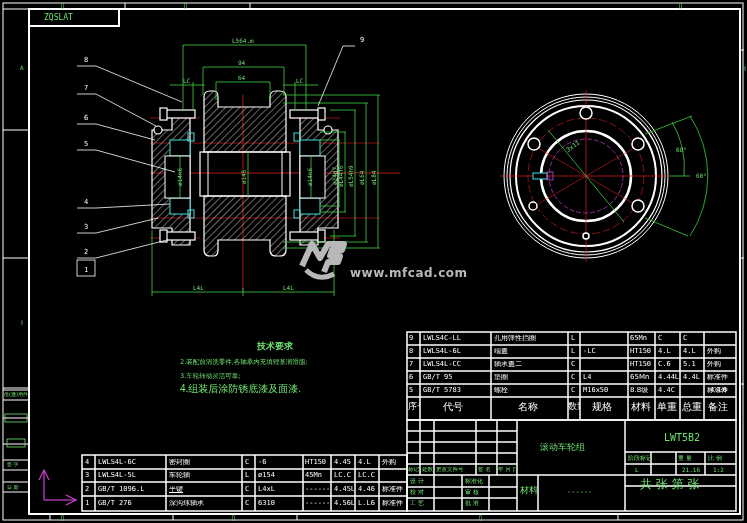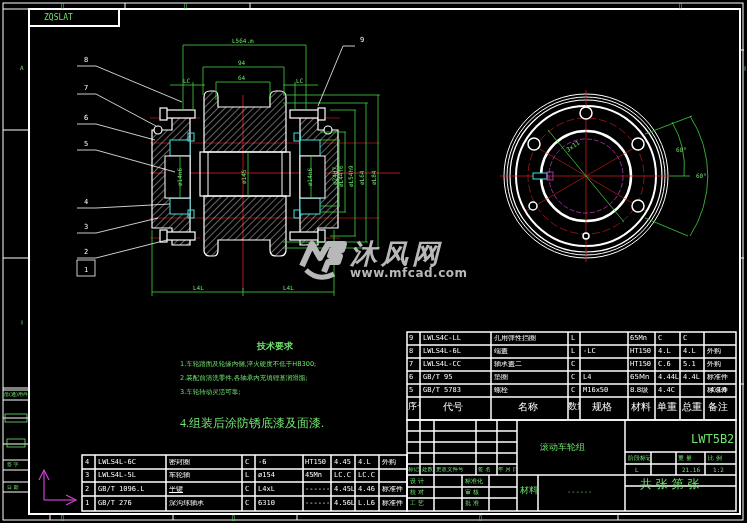--- a/index.html
+++ b/index.html
@@ -298,24 +298,23 @@
     <polyline points="39,480 44,470 49,480"></polyline>
     <line x1="44" y1="500" x2="76" y2="500"></line>
     <polyline points="66,495 76,500 66,505"></polyline>
   </g>
 </svg>
 
 <div class="abs green" style="left:44px;top:13px;font-size:8px;">ZQSLAT</div>
 
 <div class="abs" style="left:180px;top:340px;width:210px;">
   <div class="green" style="font-size:9px;text-align:center;margin-left:-20px;font-family:'DejaVu Sans',sans-serif;font-weight:bold;">技术要求</div>
-  <div class="green" style="font-size:6.5px;margin-top:7px;font-family:'DejaVu Sans',sans-serif;">1.车轮踏面及轮缘内侧,淬火硬度不低于HB300;</div>
   <div class="green" style="font-size:6.5px;margin-top:5px;font-family:'DejaVu Sans',sans-serif;">2.装配前清洗零件,各轴承内充填锂基润滑脂;</div>
   <div class="green" style="font-size:6.5px;margin-top:5px;font-family:'DejaVu Sans',sans-serif;">3.车轮转动灵活可靠;</div>
-  <div class="green" style="font-size:12px;margin-top:18px;font-family:Liberation Serif, serif;">4.组装后涂防锈底漆及面漆.</div>
+  <div class="green" style="font-size:10px;margin-top:1px;font-family:Liberation Sans, sans-serif;">4.组装后涂防锈底漆及面漆.</div>
 </div>
 
 <div>
 
   <div class="tbl-cell" style="left:409px;top:335px;">9</div>
   <div class="tbl-cell" style="left:423px;top:335px;">LWLS4C-LL</div>
   <div class="tbl-cell" style="left:494px;top:335px;width:72px;font-family:'DejaVu Sans',sans-serif;">孔用弹性挡圈</div>
   <div class="tbl-cell" style="left:571px;top:335px;">L</div>
   <div class="tbl-cell" style="left:583px;top:335px;"></div>
   <div class="tbl-cell" style="left:630px;top:335px;">65Mn</div>
@@ -411,21 +410,21 @@
   <div class="tbl-cell" style="left:245px;top:500px;">C</div>
   <div class="tbl-cell" style="left:258px;top:500px;">6310</div>
   <div class="tbl-cell" style="left:305px;top:500px;">------</div>
   <div class="tbl-cell" style="left:334px;top:500px;">4.56L</div>
   <div class="tbl-cell" style="left:358px;top:500px;">L.L6</div>
   <div class="tbl-cell" style="left:382px;top:500px;font-family:'DejaVu Sans',sans-serif;">标准件</div>
 </div>
 
 <div>
   <div class="tbl-cell green" style="left:540px;top:443px;font-size:9px;font-family:'DejaVu Sans',sans-serif;">滚动车轮组</div>
-  <div class="tbl-cell green" style="left:664px;top:433px;font-size:12px;margin-left:27px;">LWT5B2</div>
+  <div class="tbl-cell green" style="left:664px;top:433px;font-size:10px;">LWT5B2</div>
   <div class="tbl-cell green" style="left:520px;top:486px;font-size:9px;font-family:'DejaVu Sans',sans-serif;">材料</div>
   <div class="tbl-cell green" style="left:567px;top:489px;font-size:7px;">------</div>
 
   <div class="tbl-cell green" style="left:628px;top:455px;font-size:6px;font-family:'DejaVu Sans',sans-serif;">阶段标记</div>
   <div class="tbl-cell green" style="left:678px;top:455px;font-size:6px;font-family:'DejaVu Sans',sans-serif;">重 量</div>
   <div class="tbl-cell green" style="left:708px;top:455px;font-size:6px;font-family:'DejaVu Sans',sans-serif;">比 例</div>
   <div class="tbl-cell green" style="left:635px;top:467px;font-size:6px;">L</div>
   <div class="tbl-cell green" style="left:682px;top:467px;font-size:6px;">21.16</div>
   <div class="tbl-cell green" style="left:713px;top:467px;font-size:6px;">1:2</div>
   <div class="tbl-cell green" style="left:640px;top:478px;font-size:12px;font-family:'DejaVu Sans',sans-serif;">共  张      第  张</div>
@@ -448,15 +447,14 @@
   <div class="tbl-cell green" style="left:4px;top:392px;font-size:5px;font-family:'DejaVu Sans',sans-serif;width:25px;">借(通)用件登记</div>
   <div class="tbl-cell green" style="left:7px;top:462px;font-size:5px;font-family:'DejaVu Sans',sans-serif;">签 字</div>
   <div class="tbl-cell green" style="left:7px;top:485px;font-size:5px;font-family:'DejaVu Sans',sans-serif;">日 期</div>
 </div>
 
 <div class="watermark">
   <svg width="52" height="46" viewBox="0 0 52 46">
     <path d="M4,30 L14,8 L22,22 L30,8 L46,8 L44,14 L34,14 L32,20 L42,20 L40,26 L30,26 L26,36" fill="none" stroke="#b8b8b8" stroke-width="6" stroke-linejoin="round"></path>
     <path d="M8,34 Q20,46 36,38" fill="none" stroke="#b8b8b8" stroke-width="5"></path>
   </svg>
-  <div class="wm-text">沐风网</div>
   <div class="wm-url">www.mfcad.com</div>
 </div>
 
 </body></html>

